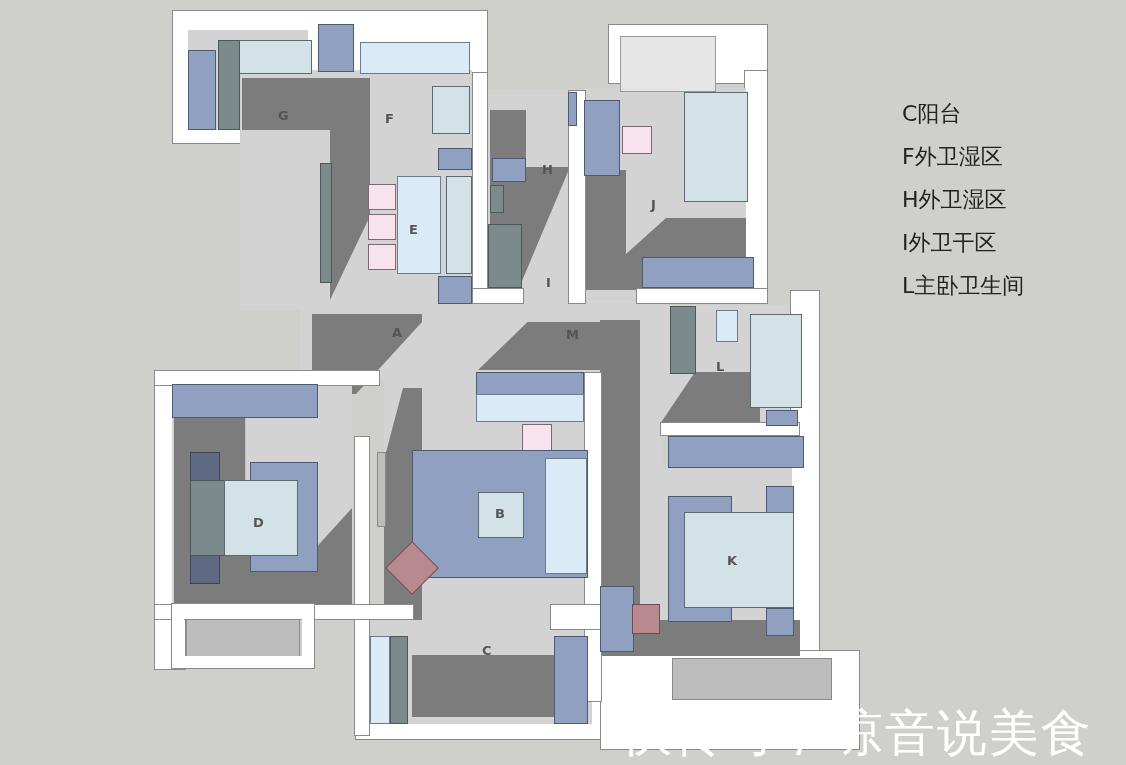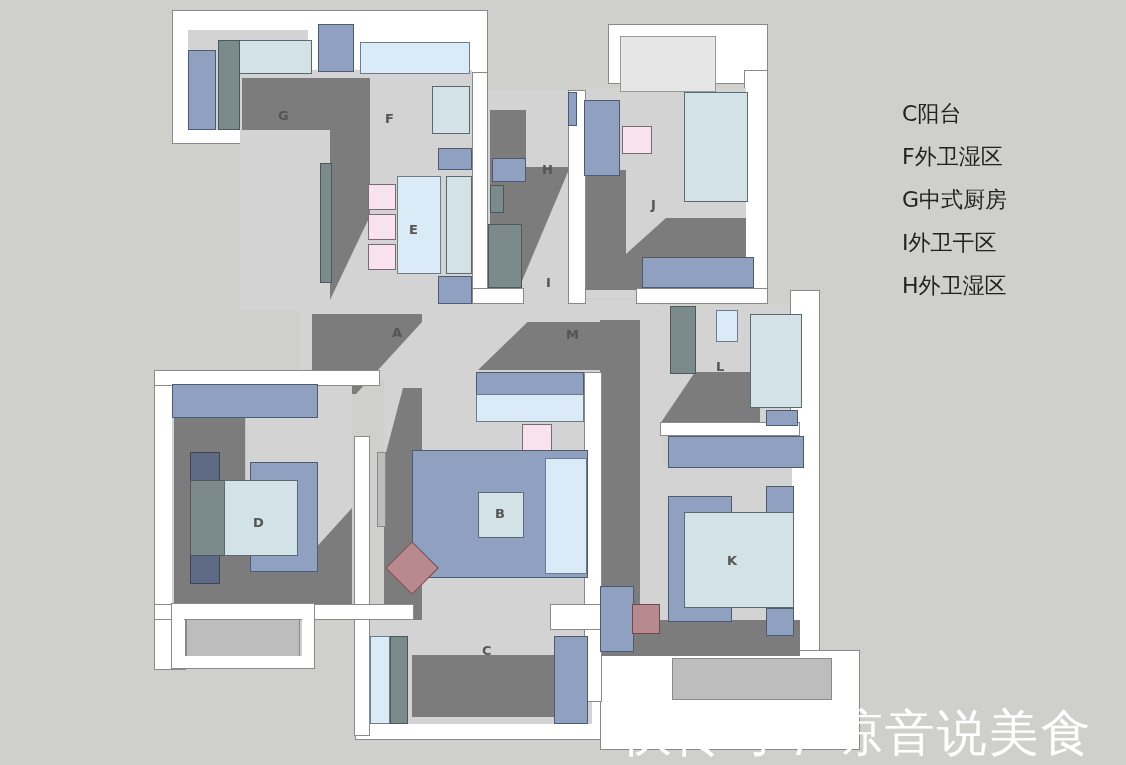--- a/index.html
+++ b/index.html
@@ -156,18 +156,18 @@
   <span class="room-label" style="left:546px;top:275px;">I</span>
   <span class="room-label" style="left:651px;top:197px;">J</span>
   <span class="room-label" style="left:727px;top:553px;">K</span>
   <span class="room-label" style="left:716px;top:359px;">L</span>
   <span class="room-label" style="left:566px;top:327px;">M</span>
 </div>
 
 <div class="legend">
   <div class="legend-item"><span>C</span><span>阳台</span></div>
   <div class="legend-item"><span>F</span><span>外卫湿区</span></div>
-  <div class="legend-item"><span>G</span><span>中式厨房</span></div>
+  <div class="legend-item"><span>H</span><span>外卫湿区</span></div>
   <div class="legend-item"><span>I</span><span>外卫干区</span></div>
-  <div class="legend-item"><span>H</span><span>外卫湿区</span></div>
+  <div class="legend-item"><span>L</span><span>主卧卫生间</span></div>
 </div>
 
 <div class="watermark">快传号 / 琼音说美食</div>
 
 </body></html>

